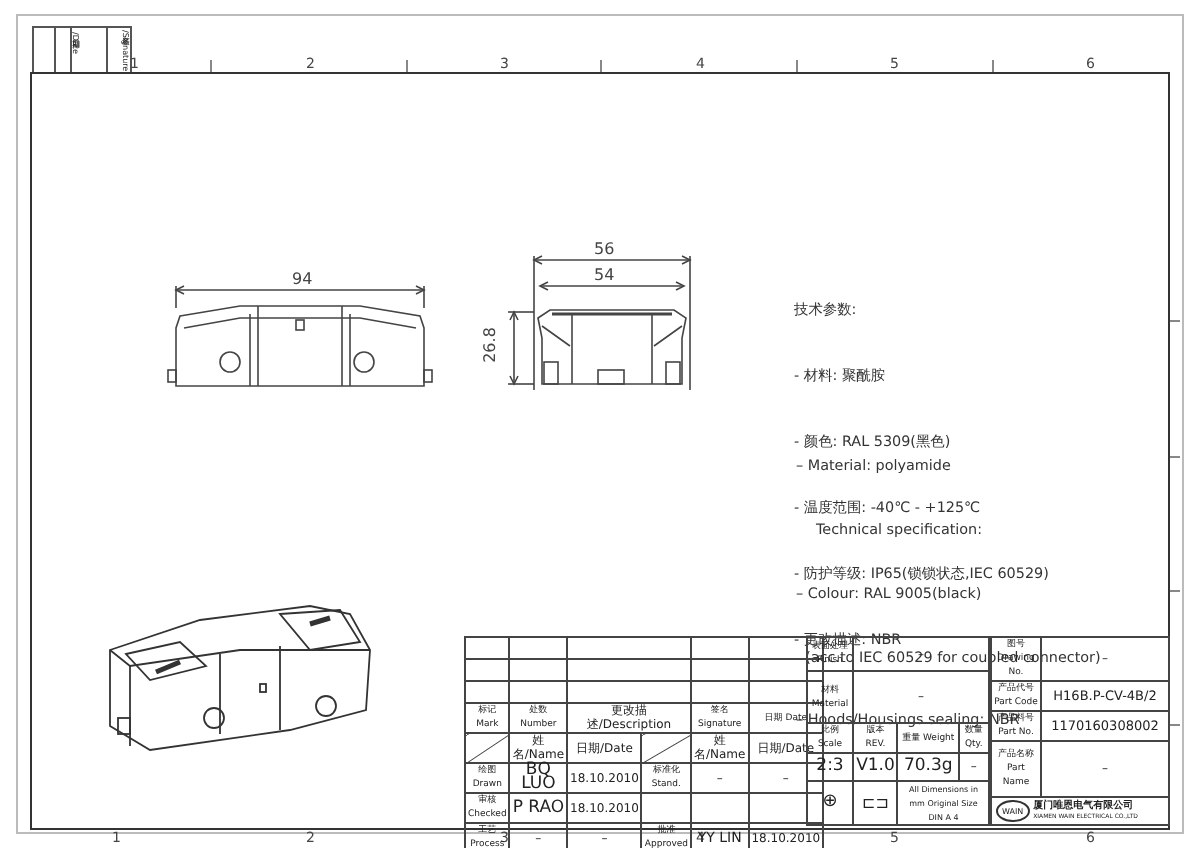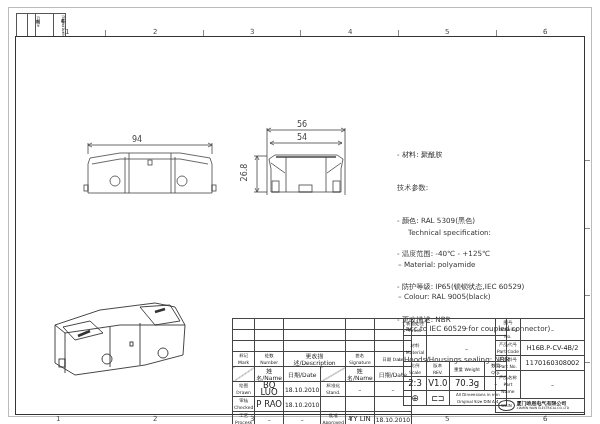--- a/index.html
+++ b/index.html
@@ -49,21 +49,21 @@
 <span class="zone-num" style="left:250px;top:415px;">3</span>
 <span class="zone-num" style="left:348px;top:415px;">4</span>
 <span class="zone-num" style="left:445px;top:415px;">5</span>
 <span class="zone-num" style="left:543px;top:415px;">6</span>
 
 <div class="tick" style="left:585px;top:160px;width:5px;height:1px;"></div>
 <div class="tick" style="left:585px;top:228px;width:5px;height:1px;"></div>
 <div class="tick" style="left:585px;top:295px;width:5px;height:1px;"></div>
 <div class="tick" style="left:585px;top:362px;width:5px;height:1px;"></div>
 
-<span class="dim" style="left:132px;top:135px;">94</span>
+<span class="dim" style="left:146px;top:135px;">94</span>
 <svg style="left:80px;top:140px;" width="160" height="60" viewBox="0 0 160 60">
   <g fill="none" stroke="#444" stroke-width="0.8">
     <line x1="8" y1="5" x2="132" y2="5"></line>
     <polyline points="12,3 8,5 12,7"></polyline>
       <polyline points="128,3 132,5 128,7"></polyline>
     <line x1="8" y1="3" x2="8" y2="14"></line>
       <line x1="132" y1="3" x2="132" y2="14"></line>
     <path d="M10,18 L40,13 L100,13 L130,18 L132,24 L132,53 L8,53 L8,24 Z"></path>
     <path d="M12,24 L40,19 L100,19 L128,24"></path>
     <line x1="49" y1="13" x2="49" y2="53"></line>
@@ -101,31 +101,31 @@
     <path d="M26,38 L40,48 M96,38 L82,48"></path>
     <line x1="41" y1="32" x2="41" y2="67"></line>
       <line x1="81" y1="32" x2="81" y2="67"></line>
     <rect x="27" y="56" width="7" height="11"></rect>
       <rect x="88" y="56" width="7" height="11"></rect>
     <rect x="54" y="60" width="13" height="7"></rect>
   </g>
 </svg>
 
 <div class="notes" style="left:397px;top:127px;">
+  <div>技术参数:</div>
   <div>- 材料: 聚酰胺</div>
-  <div>技术参数:</div>
   <div>- 颜色: RAL 5309(黑色)</div>
   <div>- 温度范围: -40℃ - +125℃</div>
   <div>- 防护等级: IP65(锁锁状态,IEC 60529)</div>
   <div>- 更改描述: NBR</div>
 </div>
 
 <div class="notes-en" style="left:398px;top:207px;">
+  <div>– Material: polyamide</div>
   <div style="padding-left:10px;">Technical specification:</div>
-  <div>– Material: polyamide</div>
   <div>– Colour: RAL 9005(black)</div>
   <div>  (acc.to IEC 60529 for coupled connector)</div>
   <div>– Hoods/Housings sealing: NBR</div>
 </div>
 
 <svg style="left:45px;top:295px;" width="150" height="85" viewBox="0 0 150 85">
   <g fill="none" stroke="#333" stroke-width="0.9">
     <path d="M10,30 L55,15 L110,8 L130,12 L140,30 L138,60 L100,70 L30,80 L10,68 Z"></path>
     <path d="M10,30 L20,38 L75,30 L140,30"></path>
     <path d="M20,38 L20,78"></path>
@@ -199,21 +199,21 @@
     <td class="sm">工艺 Process</td>
     <td>–</td>
     <td>–</td>
     <td class="sm">批准 Approved</td>
     <td style="font-size:7px;">YY LIN</td>
     <td>18.10.2010</td>
   </tr>
 </tbody>
   </table>
 
-<table class="tb" style="left:403px;top:318px;width:104px;">
+<table class="tb" style="left:403px;top:318px;width:92px;">
   <tbody>
       <tr style="height:17px;">
     <td class="sm" style="width:20px;">表面处理 Finish</td>
     <td colspan="3">–</td>
   </tr>
   <tr style="height:26px;">
     <td class="sm">材料 Material</td>
     <td colspan="3">–</td>
   </tr>
   <tr style="height:14px;">

